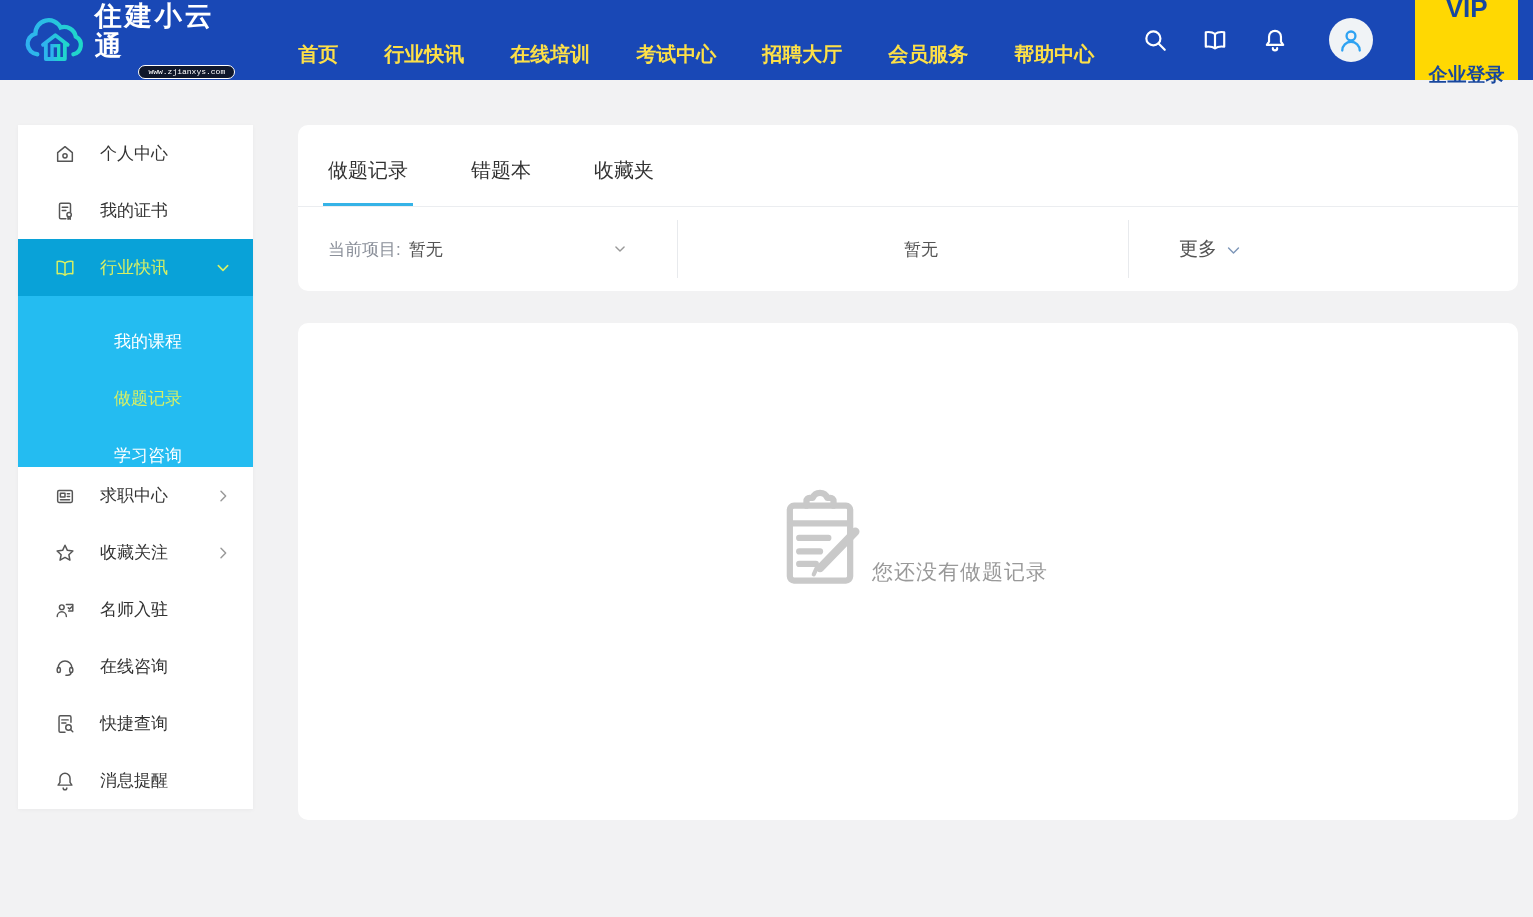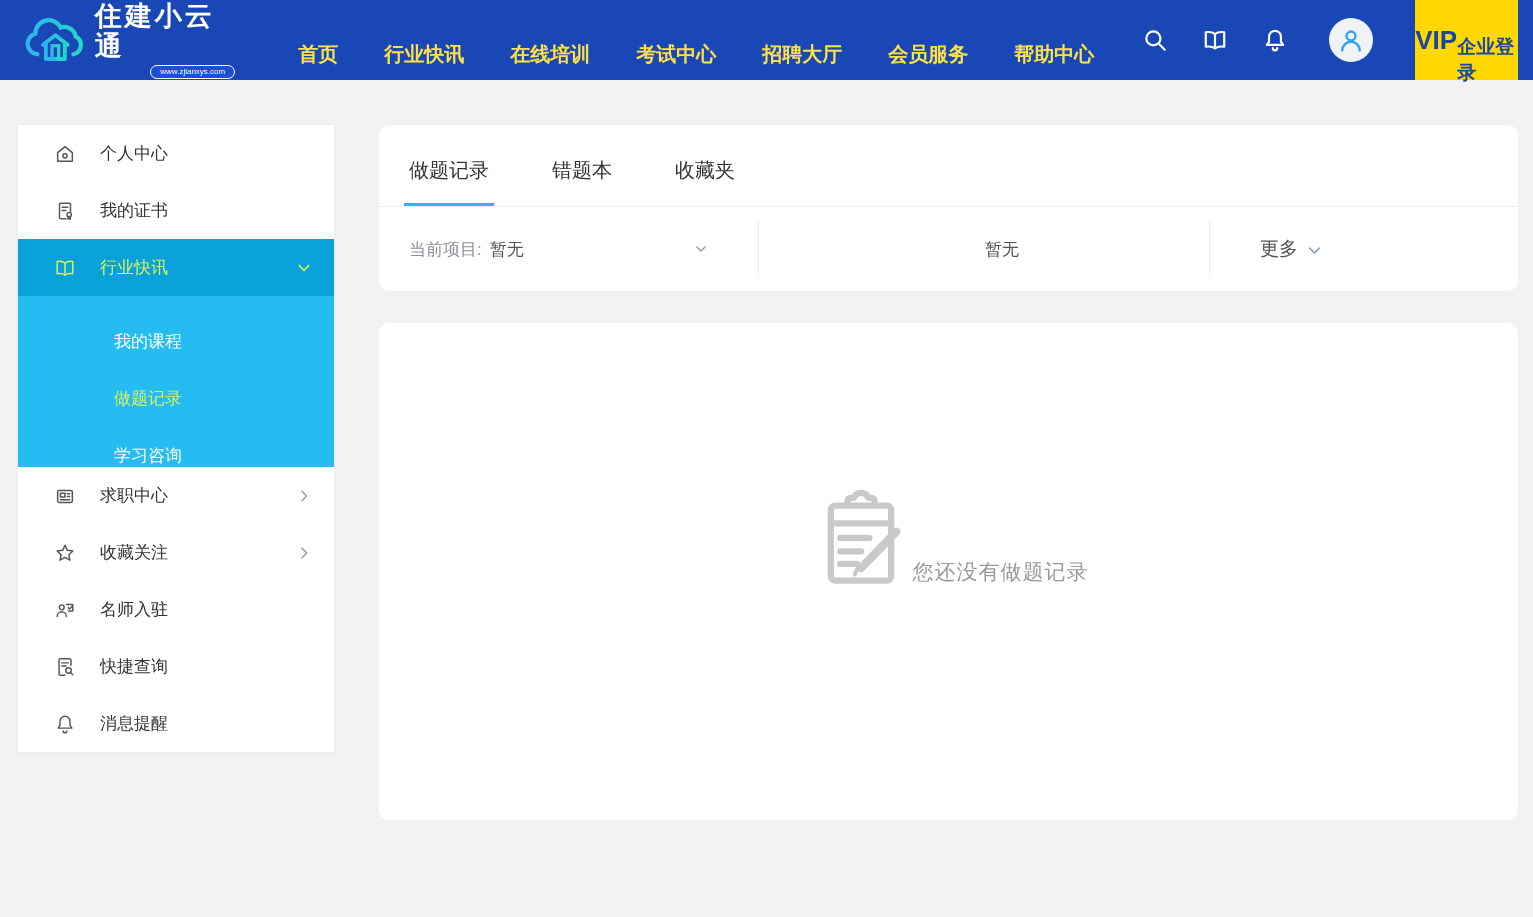--- a/index.html
+++ b/index.html
@@ -18,49 +18,49 @@
     display:flex; align-items:center;
     position:relative;
     gap:8px;
   }
   .brand { display:flex; align-items:center; margin-left:24px; }
   .brand-logo { width:66px; height:62px; }
   .brand-text { display:flex; flex-direction:column; margin-left:8px; }
   .brand-title { color:#fff; font-size:27px; font-weight:bold; letter-spacing:3px; line-height:30px; }
   .brand-url {
     align-self:flex-end; margin-top:4px; margin-right:2px;
-    background:#1d4ed8; color:#fff; border:1px solid #fff;
-    font-size:8px; padding:1px 9px; border-radius:8px; line-height:10px;
+    background:#0f172a; color:#fff; border:1px solid #fff;
+    font-size:8px; padding:1px 9px; border-radius:8px; line-height:10px;font-family:Liberation Mono, monospace;
   }
   .nav { display:flex; align-items:center; margin-left:30px; }
   .nav-item {
     color:#fde047; font-size:20px; font-weight:600;
     padding:0 23px; cursor:pointer; white-space:nowrap;margin-top:29px;
   }
   .header-icons { display:flex; align-items:center; margin-left:auto; }
   .hicon { width:26px; height:26px; margin:0 17px; cursor:pointer; }
   .avatar {
     width:44px; height:44px; border-radius:50%;
     background:#f0f3f6; margin:0 16px 0 24px;
     display:flex; align-items:center; justify-content:center; cursor:pointer;
   }
   .vip-btn {
     width:108px; height:80px; background:#ffd802;
-    display:flex; flex-direction:row; align-items:center; justify-content:center;
+    display:flex; flex-direction:column; align-items:center; justify-content:center;
     cursor:pointer; margin-left:18px; margin-right:15px;
   }
   .vip-line1 { color:#17479e; font-size:26px; font-weight:bold; line-height:30px; }
   .vip-line2 { color:#17479e; font-size:19px; font-weight:600; line-height:26px;margin-top:39px; }
 
   
   .page { display:flex; padding:45px 15px 0 18px; align-items:flex-start; }
 
   
   .sidebar {
-    width:316px; background:#fff; border-radius:0;
+    width:235px; background:#fff; border-radius:0;
     box-shadow:0 1px 4px rgba(0,0,0,.04); overflow:hidden; flex-shrink:0;
   }
   .side-item {
     height:57px; display:flex; align-items:center;
     padding:0 22px 0 36px; cursor:pointer; font-size:17px; color:#333;
   }
   .side-item .sicon { width:22px; height:22px; color:#555; flex-shrink:0; }
   .side-item .slabel { margin-left:24px; }
   .side-item .sarrow { margin-left:auto; width:16px; height:16px; color:#999; }
   .side-item.active { background:#09a2d8; color:#d9f063; }
@@ -244,20 +244,29 @@
     <div class="side-item">
       <svg class="sicon" viewBox="0 0 24 24" fill="none" stroke="currentColor" stroke-width="1.6" stroke-linejoin="round" stroke-linecap="round">
         <circle cx="8.5" cy="9" r="2.6"></circle>
         <path d="M3.5 19 a5 5 0 0 1 10 0"></path>
         <path d="M13.5 6 H20.5 V13 H16"></path>
           <path d="M15.5 9.5 l1.5 1.5 l2.5 -2.5"></path>
       </svg>
       <span class="slabel">名师入驻</span>
     </div>
 
+    <div class="side-item">
+      <svg class="sicon" viewBox="0 0 24 24" fill="none" stroke="currentColor" stroke-width="1.6" stroke-linejoin="round" stroke-linecap="round">
+        <path d="M4.5 13 a7.5 7.5 0 0 1 15 0"></path>
+        <rect x="3.5" y="12.5" width="3.4" height="5.5" rx="1.7"></rect>
+        <rect x="17.1" y="12.5" width="3.4" height="5.5" rx="1.7"></rect>
+        <path d="M18.8 18 a4 4 0 0 1 -4 3 h-1.8"></path>
+      </svg>
+      <span class="slabel">在线咨询</span>
+    </div>
 
     <div class="side-item">
       <svg class="sicon" viewBox="0 0 24 24" fill="none" stroke="currentColor" stroke-width="1.6" stroke-linejoin="round" stroke-linecap="round">
         <path d="M18.5 10 V4.5 A1.5 1.5 0 0 0 17 3 H7 A1.5 1.5 0 0 0 5.5 4.5 v15 A1.5 1.5 0 0 0 7 21 h5"></path>
         <line x1="8.5" y1="7.5" x2="15.5" y2="7.5"></line>
           <line x1="8.5" y1="11" x2="13" y2="11"></line>
         <circle cx="15.8" cy="15.8" r="3"></circle>
           <line x1="18" y1="18" x2="20.5" y2="20.5"></line>
       </svg>
       <span class="slabel">快捷查询</span>

